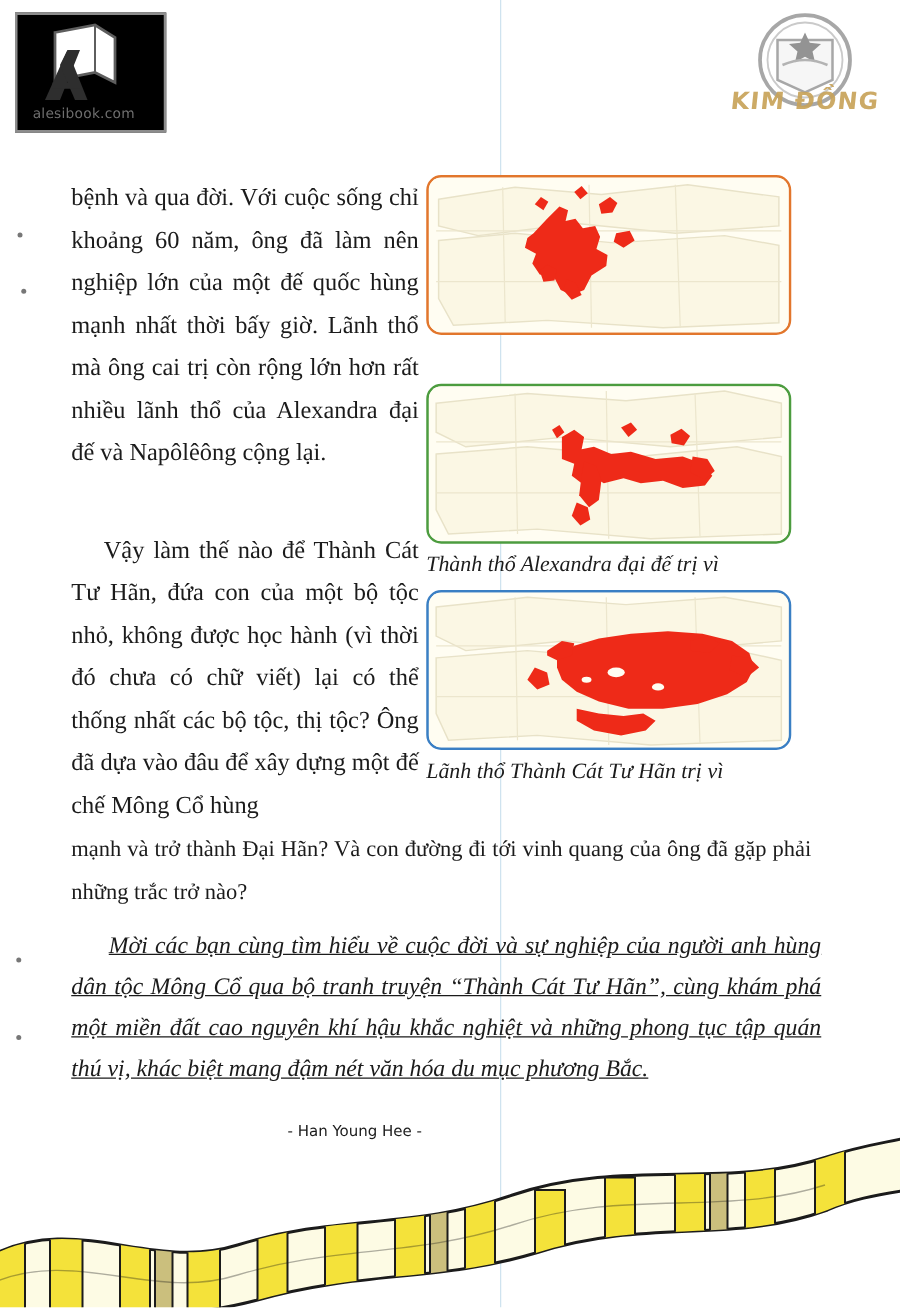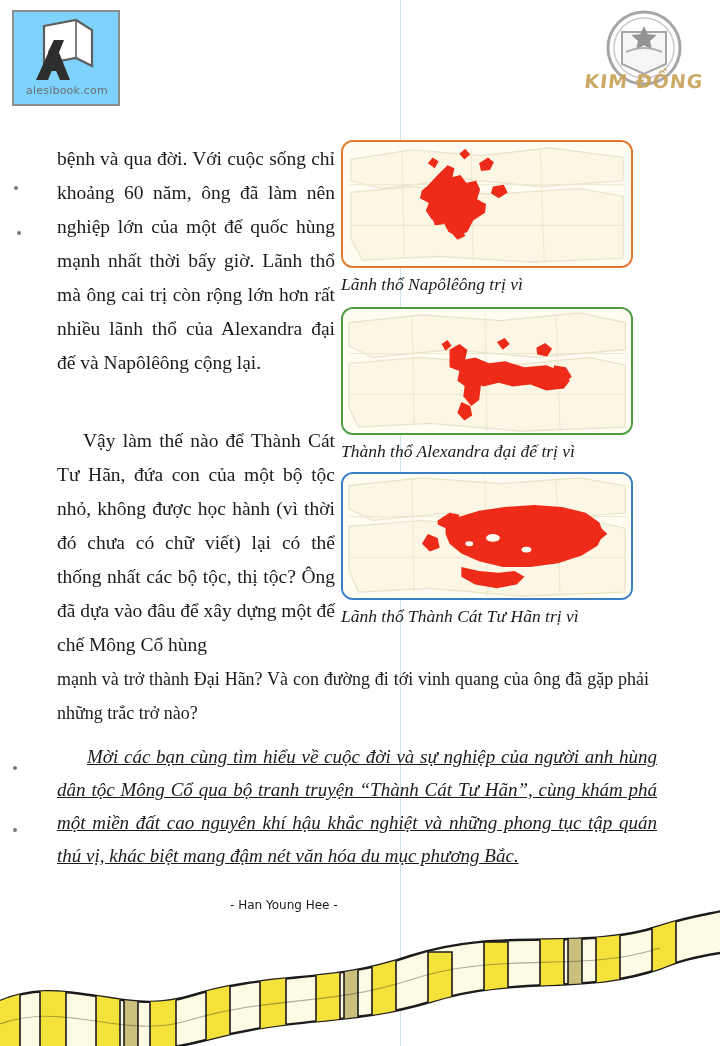--- a/index.html
+++ b/index.html
@@ -30,23 +30,23 @@
     top: 0;
     width: 1px;
     height: 1046px;
     background: #cfe3ef;
   }
 
   
   .logo-box {
     position: absolute;
     left: 12px; top: 10px;
-    width: 108px; height: 96px;
+    width: 121px; height: 96px;
     border: 2px solid #8d8d8d;
-    background: #7dd3fc;
+    background: #000000;
     box-sizing: border-box;
   }
   .logo-mark {
     position: absolute;
     left: 0; top: 4px;
     width: 106px; height: 68px;
   }
   .logo-caption {
     position: absolute;
     left: 0; top: 72px;
@@ -256,21 +256,20 @@
           <path d="M96 34 l10 -10 7 3 -2 9 8 -2 6 8 10 -2 4 9 -3 10 9 5 -1 9 -12 8 -6 12 -10 4 -9 -4 -5 -10 -12 -3 -6 -9 3 -8 -9 -5 2 -8 5 -4 Z"></path>
           <path d="M138 22 l9 -6 6 5 -4 8 -9 1 Z"></path>
           <path d="M118 12 l6 -5 5 6 -6 5 Z"></path>
           <path d="M152 46 l11 -2 4 8 -9 6 -8 -5 Z"></path>
           <path d="M96 72 l8 4 -2 9 -9 1 -3 -9 Z"></path>
           <path d="M112 84 l7 3 5 10 -8 4 -7 -8 Z"></path>
           <path d="M86 22 l5 -6 6 4 -4 7 Z"></path>
         </g>
       </svg>
     </div>
-    <div class="fig-caption">Lãnh thổ Napôlêông trị vì</div>
   </div>
 
   <div class="figure fig2">
     <div class="map-frame">
       <svg viewBox="0 0 292 128" preserveAspectRatio="none">
         <rect x="0" y="0" width="292" height="128" fill="#fffdf2"></rect>
         <g stroke="#e8e2c8" stroke-width="1.2" fill="#fbf7e4">
           <path d="M6 14 L80 6 L160 12 L240 4 L286 14 L286 42 L196 50 L110 42 L30 50 L6 38 Z"></path>
           <path d="M6 56 L80 50 L170 58 L250 50 L286 58 L286 122 L180 126 L88 118 L16 122 L6 102 Z"></path>
         </g>

